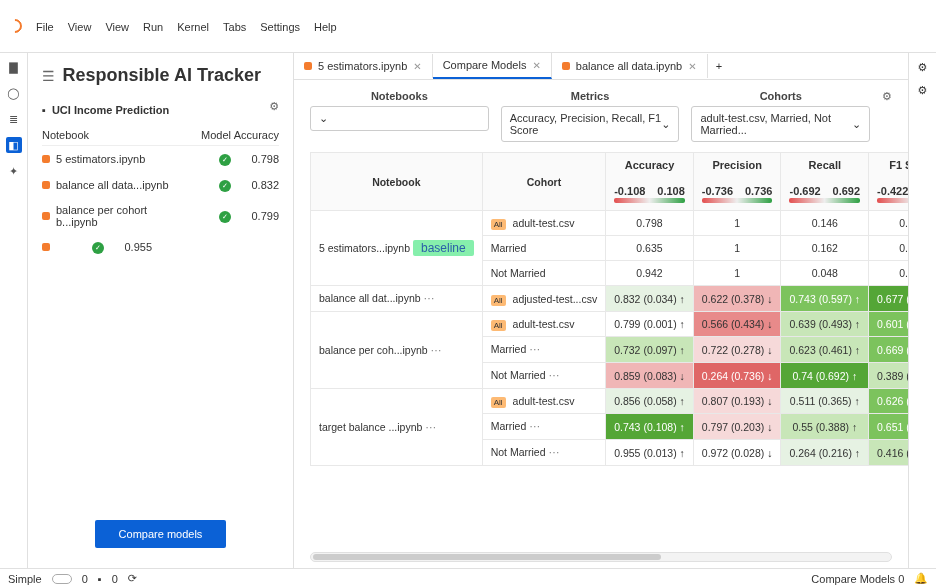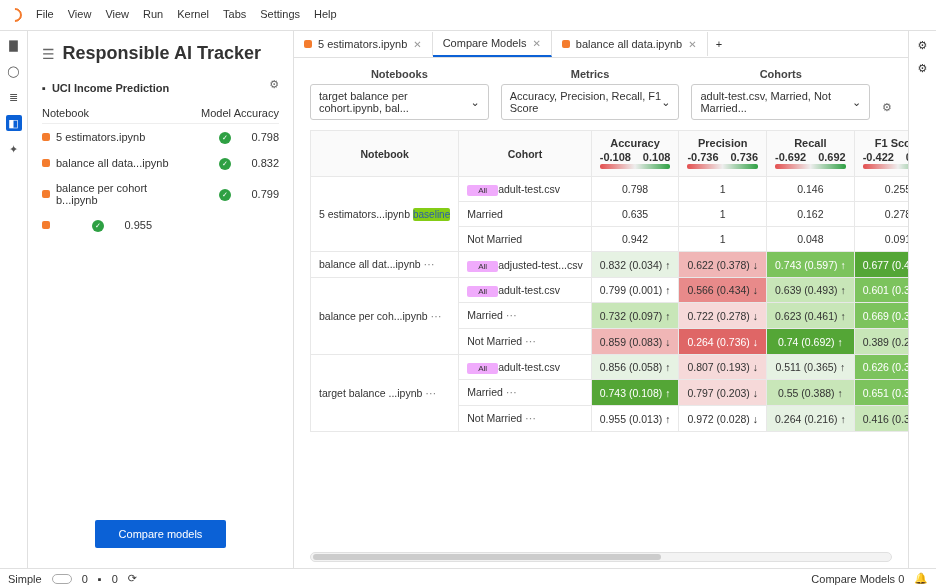--- a/index.html
+++ b/index.html
@@ -1,17 +1,17 @@
 <!DOCTYPE html>
 <html><head>
 <meta charset="utf-8">
 <style>
 *{box-sizing:border-box;margin:0;padding:0;font-family:-apple-system,Segoe UI,Arial,sans-serif;font-size:11px;color:#333}
 body{width:936px;height:588px;overflow:hidden;background:#fff;display:flex;flex-direction:column}
-.menubar{display:flex;gap:14px;padding:8px 8px;border-bottom:1px solid #e0e0e0;align-items:flex-start}
+.menubar{display:flex;gap:14px;padding:19px 8px;border-bottom:1px solid #e0e0e0;align-items:flex-end}
 .menubar .logo{width:14px;height:14px;border:2px solid #f47c2e;border-radius:50%;border-bottom-color:transparent;border-left-color:transparent;transform:rotate(45deg)}
 .menubar span{cursor:pointer}
 .main{flex:1;display:flex;min-height:0}
 .rail{width:28px;border-right:1px solid #e0e0e0;display:flex;flex-direction:column;padding-top:6px;align-items:center;gap:10px}
 .rail .ic{width:16px;height:16px;display:flex;align-items:center;justify-content:center;color:#555;cursor:pointer}
 .rail .ic.active{background:#0b61d6;color:#fff;border-radius:2px}
 .sidebar{width:266px;border-right:1px solid #e0e0e0;display:flex;flex-direction:column;padding:12px 14px}
 .sb-title-row{display:flex;align-items:center;gap:8px;margin-bottom:14px}
 .sb-hamb{font-size:14px;color:#666}
 .sb-title{font-size:18px;font-weight:600}
@@ -23,41 +23,41 @@
 .sb-row .dot{width:8px;height:8px;background:#f47c2e;border-radius:2px;margin-right:6px}
 .chk{width:12px;height:12px;background:#2ea043;border-radius:50%;display:inline-flex;align-items:center;justify-content:center;color:#fff;font-size:7px}
 .sb-btn{margin-top:auto;align-self:center;background:#0b61d6;color:#fff;padding:8px 24px;border:none;border-radius:2px;cursor:pointer;font-size:11px;margin-bottom:8px}
 .content{flex:1;display:flex;flex-direction:column;min-width:0}
 .tabs{display:flex;border-bottom:1px solid #e0e0e0;align-items:center}
 .tab{display:flex;align-items:center;gap:6px;padding:6px 10px;border-right:1px solid #e0e0e0;cursor:pointer}
 .tab.active{border-bottom:2px solid #0b61d6}
 .tab .dot{width:8px;height:8px;background:#f47c2e;border-radius:2px}
 .tab .x{color:#999;font-size:10px}
 .tab.plus{border:none;padding:4px 8px}
-.filters{display:flex;gap:12px;padding:10px 16px;align-items:flex-end}
+.filters{display:flex;gap:12px;padding:10px 16px;align-items:flex-start}
 .fcol{flex:1;display:flex;flex-direction:column;align-items:center;gap:4px}
 .flabel{font-weight:600;color:#444}
 .fsel{width:100%;border:1px solid #ccc;border-radius:3px;padding:5px 8px;display:flex;justify-content:space-between;align-items:center;cursor:pointer;color:#555}
 .gear{cursor:pointer;color:#666;padding-bottom:6px}
 .toggles{display:flex;align-items:center;gap:14px;padding:4px 16px 10px}
 .switch{width:32px;height:16px;background:#0b61d6;border-radius:8px;position:relative;cursor:pointer}
 .switch::after{content:"";position:absolute;width:12px;height:12px;background:#fff;border-radius:50%;top:2px;right:2px}
 .radio{width:13px;height:13px;border:1px solid #888;border-radius:50%;display:inline-flex;align-items:center;justify-content:center}
 .radio.on{border-color:#0b61d6}
 .radio.on::after{content:"";width:7px;height:7px;background:#0b61d6;border-radius:50%}
 .tbl-wrap{flex:1;overflow:auto;padding:0 16px}
 table{border-collapse:collapse;width:100%}
 th,td{border:1px solid #e8e8e8;padding:6px 8px;text-align:center;font-size:10.5px;white-space:nowrap}
 th{background:#fafafa;font-weight:600}
-th .range{font-size:8px;color:#888;display:flex;justify-content:space-between;margin-top:2px}
+th .range{font-size:8px;color:#888;display:flex;justify-content:space-between;margin-top:14px}
 th .bar{height:5px;background:linear-gradient(90deg,#e34f4f,#eee,#2ea043);border-radius:2px;margin:1px 0}
 td.nb{text-align:left;width:120px}
 td.ch{text-align:left;width:130px}
-.badge{background:#84cc16;color:#2b5fa8;font-size:10px;padding:1px 0;border-radius:2px}
-.pill{background:#f0abfc;color:#333;font-size:8px;padding:1px 11px;border-radius:2px;margin-right:0}
+.badge{background:#86efac;color:#2b5fa8;font-size:12px;padding:1px 8px;border-radius:2px}
+.pill{background:#fdba74;color:#333;font-size:8px;padding:1px 3px;border-radius:2px;margin-right:7px}
 .more{color:#888;letter-spacing:1px;cursor:pointer}
 .g1{background:#e6f2e3}.g2{background:#c8e6b8}.g3{background:#7cc35d;color:#fff}.g4{background:#54a636;color:#fff}
 .r1{background:#f6d9d9}.r2{background:#f0b6b6}.r3{background:#e88a8a}.r4{background:#df6666;color:#fff}
 .status{border-top:1px solid #e0e0e0;display:flex;align-items:center;padding:3px 8px;gap:10px;font-size:10px;color:#555}
 .status .right{margin-left:auto;display:flex;gap:10px;align-items:center}
 .rrail{width:28px;border-left:1px solid #e0e0e0;display:flex;flex-direction:column;align-items:center;padding-top:8px;gap:10px;color:#666}
 .hscroll{height:10px;background:#f3f3f3;border:1px solid #e0e0e0;border-radius:5px;margin:6px 16px;position:relative}
 .hscroll::after{content:"";position:absolute;left:2px;top:1px;height:6px;width:60%;background:#ccc;border-radius:3px}
 </style>
 </head>
@@ -145,21 +145,20 @@
           <span>balance all data.ipynb</span>
           <span class="x">✕</span>
         </div>
         <div class="tab plus">+</div>
       </div>
 
     <div class="filters">
       <div class="fcol">
         <span class="flabel">Notebooks</span>
         <div class="fsel">
-          <span>target balance per cohort.ipynb, bal...</span>
             <span>⌄</span>
         </div>
       </div>
       <div class="fcol">
         <span class="flabel">Metrics</span>
         <div class="fsel">
           <span>Accuracy, Precision, Recall, F1 Score</span>
             <span>⌄</span>
         </div>
       </div>

